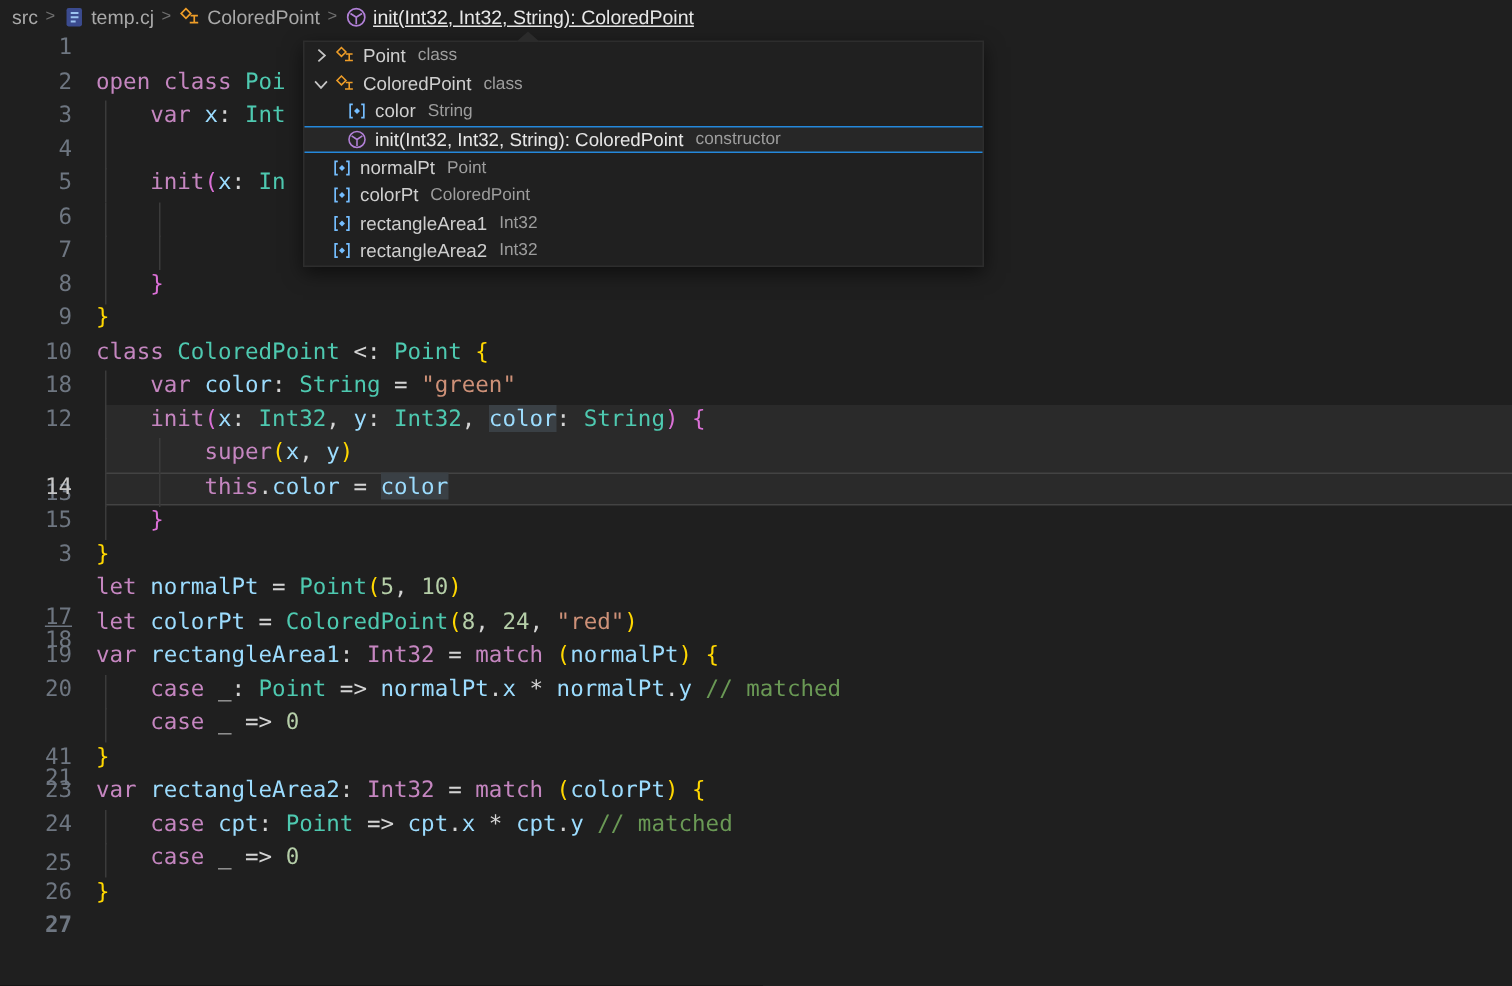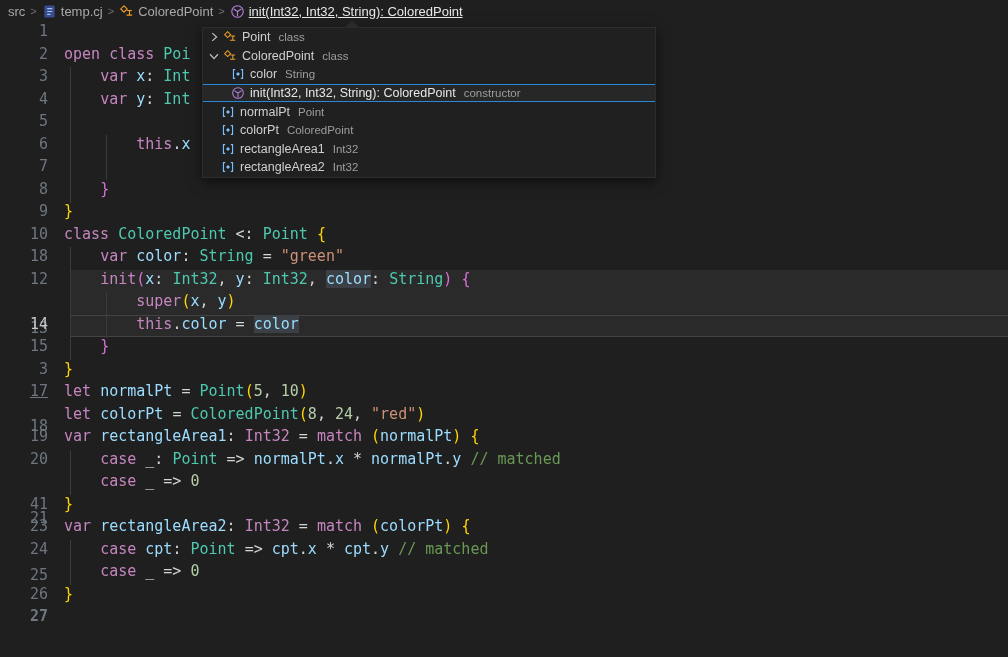--- a/index.html
+++ b/index.html
@@ -87,27 +87,26 @@
       <div class="cur-line-border" style="top: 314px;"></div>
       <div class="gutter-num" style="top: 0px;">1</div>
       <div class="code-line" style="top: 0px;"></div>
       <div class="gutter-num" style="top: 22.5px;">2</div>
       <div class="code-line" style="top: 22.5px;"><span class="c-kw">open</span><span class="c-pl"> </span><span class="c-kw">class</span><span class="c-pl"> </span><span class="c-type">Poi</span></div>
       <div class="gutter-num" style="top: 45px;">3</div>
       <div class="guide" style="left: 70px; top: 45px;"></div>
       <div class="code-line" style="top: 45px;"><span class="c-pl">    </span><span class="c-kw">var</span><span class="c-pl"> </span><span class="c-var">x</span><span class="c-pl">:</span><span class="c-pl"> </span><span class="c-type">Int</span></div>
       <div class="gutter-num" style="top: 67.5px;">4</div>
       <div class="guide" style="left: 70px; top: 67.5px;"></div>
-      <div class="code-line" style="top: 67.5px;"><span class="c-pl">    </span><span class="c-kw">var</span><span class="c-pl"> </span><span class="c-var">y</span><span class="c-pl">:</span><span class="c-pl"> </span><span class="c-type">Int</span></div>
       <div class="gutter-num" style="top: 90px;">5</div>
       <div class="guide" style="left: 70px; top: 90px;"></div>
+      <div class="code-line" style="top: 90px;"><span class="c-pl">    </span><span class="c-kw">init</span><span class="c-b2">(</span><span class="c-var">x</span><span class="c-pl">:</span><span class="c-pl"> </span><span class="c-type">In</span></div>
       <div class="gutter-num" style="top: 112.5px;">6</div>
       <div class="guide" style="left: 70px; top: 112.5px;"></div>
       <div class="guide" style="left: 106px; top: 112.5px;"></div>
-      <div class="code-line" style="top: 112.5px;"><span class="c-pl">        </span><span class="c-kw">this</span><span class="c-pl">.</span><span class="c-var">x</span></div>
       <div class="gutter-num" style="top: 135px;">7</div>
       <div class="guide" style="left: 70px; top: 135px;"></div>
       <div class="guide" style="left: 106px; top: 135px;"></div>
       <div class="gutter-num" style="top: 157.5px;">8</div>
       <div class="guide" style="left: 70px; top: 157.5px;"></div>
       <div class="code-line" style="top: 157.5px;"><span class="c-pl">    </span><span class="c-b2">}</span></div>
       <div class="gutter-num" style="top: 180px;">9</div>
       <div class="code-line" style="top: 180px;"><span class="c-b1">}</span></div>
       <div class="gutter-num" style="top: 202.5px;">10</div>
       <div class="code-line" style="top: 202.5px;"><span class="c-kw">class</span><span class="c-pl"> </span><span class="c-type">ColoredPoint</span><span class="c-pl"> </span><span class="c-pl">&lt;:</span><span class="c-pl"> </span><span class="c-type">Point</span><span class="c-pl"> </span><span class="c-b1">{</span></div>
@@ -123,21 +122,21 @@
       <div class="code-line" style="top: 270px;"><span class="c-pl">        </span><span class="c-kw">super</span><span class="c-b1">(</span><span class="c-var">x</span><span class="c-pl">,</span><span class="c-pl"> </span><span class="c-var">y</span><span class="c-b1">)</span></div>
       <div class="gutter-num active" style="top: 292.5px;">14</div>
       <div class="guide" style="left: 70px; top: 292.5px;"></div>
       <div class="guide" style="left: 106px; top: 292.5px;"></div>
       <div class="code-line" style="top: 292.5px;"><span class="c-pl">        </span><span class="c-kw">this</span><span class="c-pl">.</span><span class="c-var">color</span><span class="c-pl"> </span><span class="c-pl">=</span><span class="c-pl"> </span><span class="c-hl">color</span></div>
       <div class="gutter-num" style="top: 315px;">15</div>
       <div class="guide" style="left: 70px; top: 315px;"></div>
       <div class="code-line" style="top: 315px;"><span class="c-pl">    </span><span class="c-b2">}</span></div>
       <div class="gutter-num" style="top: 337.5px;">3</div>
       <div class="code-line" style="top: 337.5px;"><span class="c-b1">}</span></div>
-      <div class="gutter-num" style="top: 360px; text-decoration: underline;">17</div>
+      <div class="gutter-num" style="top: 380px; text-decoration: underline;">17</div>
       <div class="code-line" style="top: 360px;"><span class="c-kw">let</span><span class="c-pl"> </span><span class="c-var">normalPt</span><span class="c-pl"> </span><span class="c-pl">=</span><span class="c-pl"> </span><span class="c-type">Point</span><span class="c-b1">(</span><span class="c-num">5</span><span class="c-pl">,</span><span class="c-pl"> </span><span class="c-num">10</span><span class="c-b1">)</span></div>
       <div class="gutter-num" style="top: 395px;">18</div>
       <div class="code-line" style="top: 382.5px;"><span class="c-kw">let</span><span class="c-pl"> </span><span class="c-var">colorPt</span><span class="c-pl"> </span><span class="c-pl">=</span><span class="c-pl"> </span><span class="c-type">ColoredPoint</span><span class="c-b1">(</span><span class="c-num">8</span><span class="c-pl">,</span><span class="c-pl"> </span><span class="c-num">24</span><span class="c-pl">,</span><span class="c-pl"> </span><span class="c-str">"red"</span><span class="c-b1">)</span></div>
       <div class="gutter-num" style="top: 405px;">19</div>
       <div class="code-line" style="top: 405px;"><span class="c-kw">var</span><span class="c-pl"> </span><span class="c-var">rectangleArea1</span><span class="c-pl">:</span><span class="c-pl"> </span><span class="c-kw">Int32</span><span class="c-pl"> </span><span class="c-pl">=</span><span class="c-pl"> </span><span class="c-kw">match</span><span class="c-pl"> </span><span class="c-b1">(</span><span class="c-var">normalPt</span><span class="c-b1">)</span><span class="c-pl"> </span><span class="c-b1">{</span></div>
       <div class="gutter-num" style="top: 427.5px;">20</div>
       <div class="guide" style="left: 70px; top: 427.5px;"></div>
       <div class="code-line" style="top: 427.5px;"><span class="c-pl">    </span><span class="c-kw">case</span><span class="c-pl"> </span><span class="c-pl">_</span><span class="c-pl">:</span><span class="c-pl"> </span><span class="c-type">Point</span><span class="c-pl"> </span><span class="c-pl">=&gt;</span><span class="c-pl"> </span><span class="c-var">normalPt</span><span class="c-pl">.</span><span class="c-var">x</span><span class="c-pl"> </span><span class="c-pl">*</span><span class="c-pl"> </span><span class="c-var">normalPt</span><span class="c-pl">.</span><span class="c-var">y</span><span class="c-pl"> </span><span class="c-cmt">// matched</span></div>
       <div class="gutter-num" style="top: 450px; margin-top: 37px;">21</div>
       <div class="guide" style="left: 70px; top: 450px;"></div>

